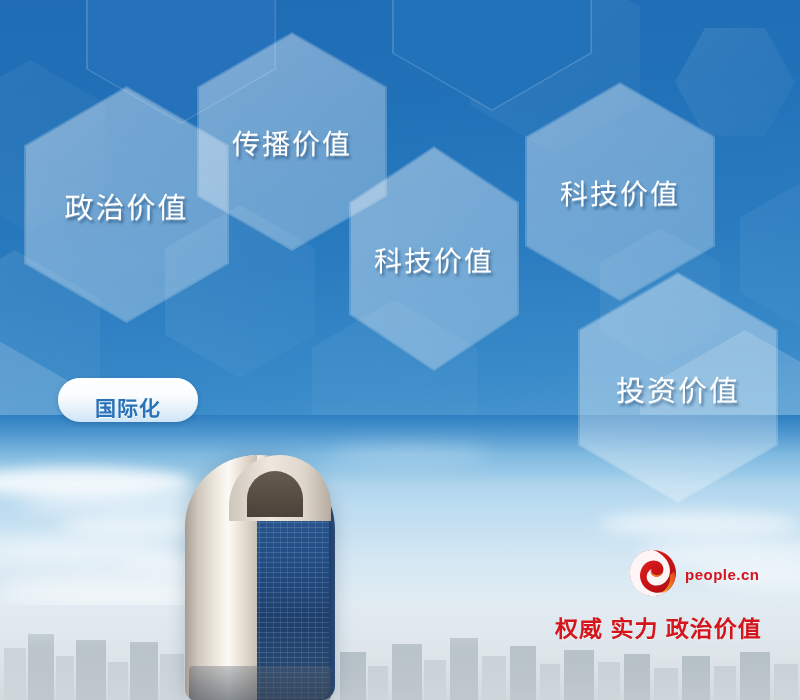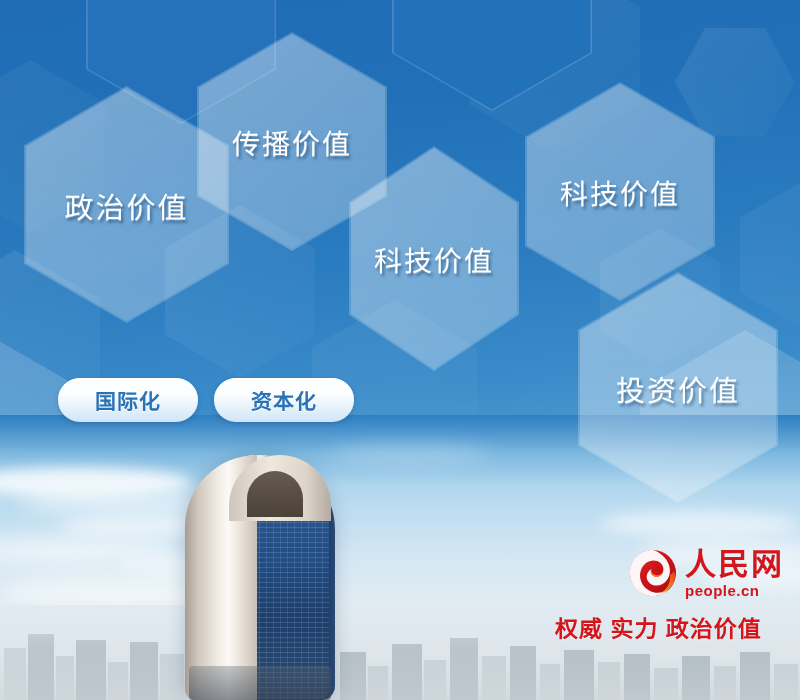--- a/index.html
+++ b/index.html
@@ -52,21 +52,21 @@
     text-shadow:2px 3px 3px rgba(12,55,95,.55), 0 1px 0 rgba(255,255,255,.35);
   }
 
   
   .pill-row{position:absolute;left:58px;top:378px;display:flex;gap:16px;z-index:30;}
   .pill{
     height:44px;min-width:106px;padding:0 17px;
     border-radius:22px;
     background:linear-gradient(to bottom,#ffffff 0%,#fbfdff 38%,#e4f0fa 72%,#cfe5f6 100%);
     box-shadow:0 2px 5px rgba(10,50,90,.22), inset 0 1px 0 #fff;
-    display:flex;align-items:center;justify-content:center;
+    display:flex;align-items:flex-end;justify-content:center;
     color:#2a72b8;font-size:21px;font-weight:bold;letter-spacing:1px;
     text-shadow:0 1px 0 rgba(255,255,255,.8);
     cursor:pointer;
   }
 
   
   .photo{
     position:absolute;left:0;top:415px;width:800px;height:285px;overflow:hidden;
     background:linear-gradient(to bottom,#7cb4de 0%,#9ccbe8 14%,#bcdcf0 32%,#d6e8f3 52%,#e2ecf2 68%,#dfe6ea 84%,#d2d9dd 100%);
   }
@@ -202,23 +202,20 @@
   <div class="value-hex" style="left:578px;top:272px;width:200px;height:231px;z-index:25;">
     <div class="rim">
       <div class="rim-in" style="background:linear-gradient(160deg,rgba(255,255,255,.26),rgba(255,255,255,.09));"></div>
     </div>
     <span class="vlabel" style="font-size:29px;">投资价值</span>
   </div>
 
   <div class="pill-row">
     <div class="pill">
       <span>国际化</span>
-    </div>
-    <div class="pill">
-      <span>资本化</span>
     </div>
   </div>
 
   <div class="photo">
     <div class="fadein"></div>
 
     <div class="cloud" style="left:-40px;top:52px;width:230px;height:30px;"></div>
     <div class="cloud2" style="left:20px;top:74px;width:200px;height:26px;"></div>
     <div class="cloud" style="left:60px;top:100px;width:180px;height:22px;opacity:.7;"></div>
     <div class="cloud2" style="left:-30px;top:120px;width:210px;height:30px;"></div>
@@ -281,20 +278,19 @@
             <stop offset="50%" stop-color="#f07a1a"></stop>
             <stop offset="100%" stop-color="#e23a1e"></stop>
           </linearGradient>
         </defs>
         <circle cx="50" cy="50" r="46" fill="url(#gRed)"></circle>
         <path d="M50 4 C24 4 4 24 4 50 C4 76 24 96 50 96 C63 96 74 91 82 82 C70 90 56 92 44 86 C28 78 20 60 26 44 C31 30 45 22 58 26 C68 29 73 39 70 48 C67 56 58 60 51 56 C46 53 44 47 47 42 C36 48 34 62 43 70 C53 79 69 76 78 64 C88 51 85 31 72 18 C66 12 58 6 50 4 Z" fill="#ffffff" opacity="0.96"></path>
         <path d="M84 54 C86 68 79 82 66 90 C78 88 89 78 93 65 C95 58 94 51 92 46 C90 49 87 52 84 54 Z" fill="url(#gOrange)"></path>
         <path d="M47 42 C44 47 46 53 51 56 C58 60 67 56 70 48 C66 54 58 56 52 53 C48 51 46 47 47 42 Z" fill="url(#gOrange)" opacity="0.9"></path>
       </svg>
       <div class="logo-text">
-        <span class="logo-cn">人民网</span>
         <span class="logo-en">people.cn</span>
       </div>
     </div>
     <div class="tagline">权威 实力 政治价值</div>
   </div>
 
 </div>
 
 </body></html>

